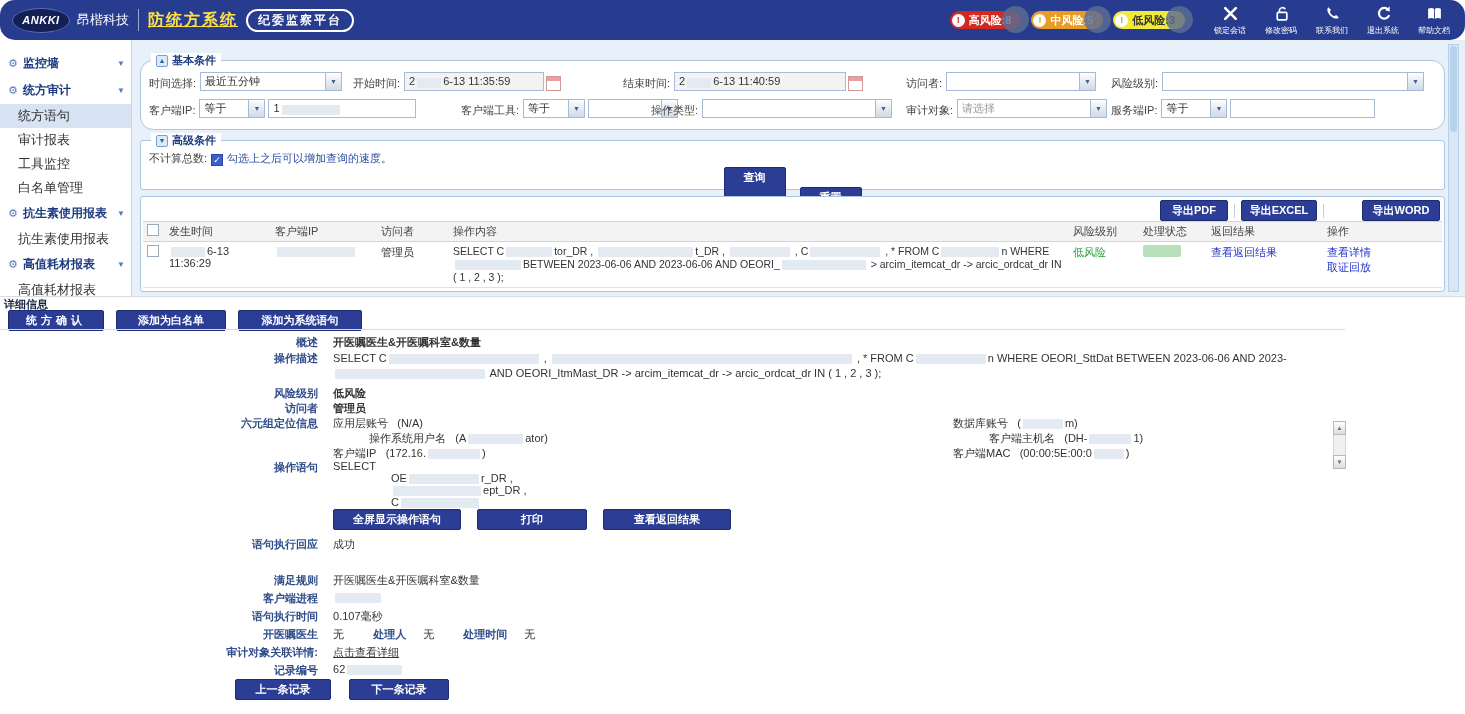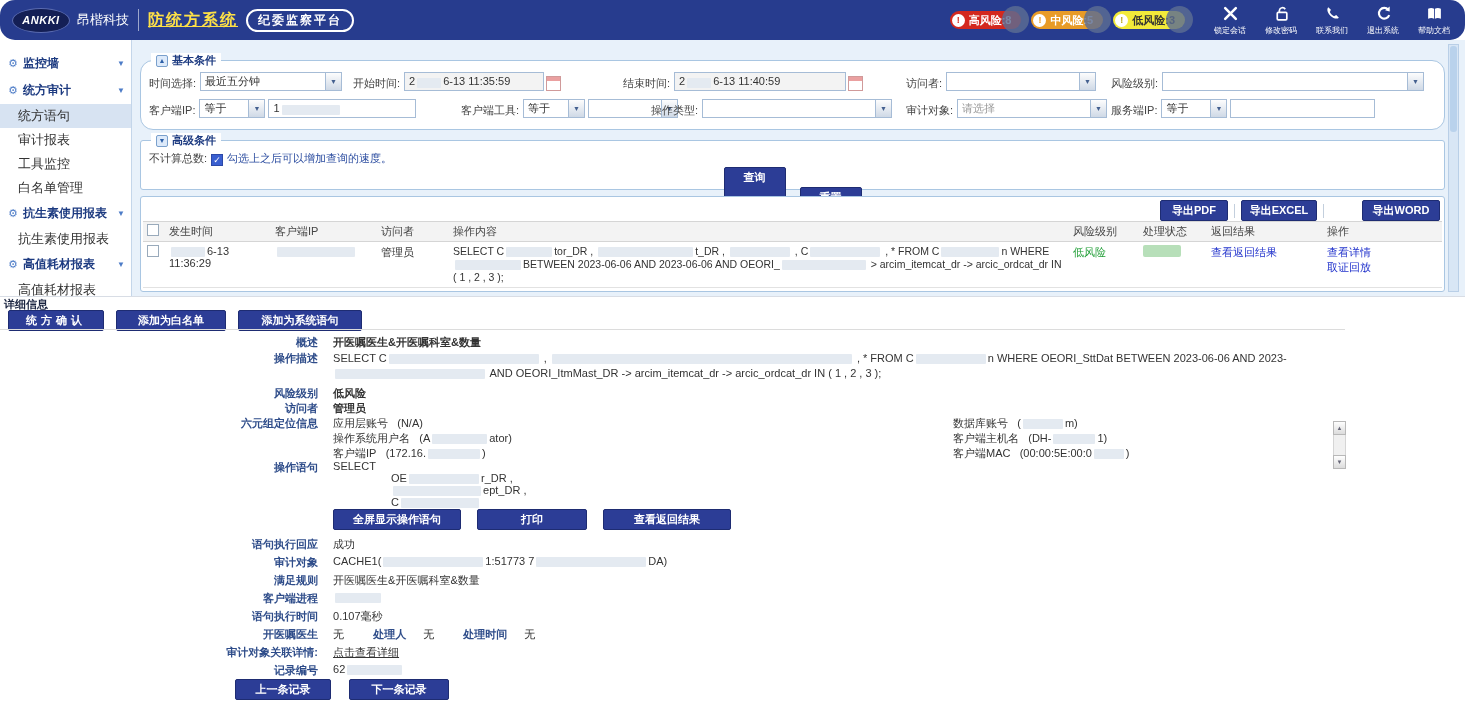--- a/index.html
+++ b/index.html
@@ -369,21 +369,21 @@
     <span class="dlabel">六元组定位信息</span>
     <span class="dval" style="position:relative; width:1000px;">
       <span>应用层账号</span>&nbsp;&nbsp;
       <span><span>(N/A)</span></span>
       <span class="tuple-col2">
         <span>数据库账号</span>&nbsp;&nbsp;
         <span><span>(</span><span class="redact" style="width: 40px;"></span><span>m)</span></span>
       </span>
     </span>
   </div>
-  <div class="drow" style="top:134px;">
+  <div class="drow" style="top:134px;padding-left:36px;">
     <span class="dlabel"></span>
     <span class="dval" style="position:relative; width:1000px;">
       <span>操作系统用户名</span>&nbsp;&nbsp;
       <span><span>(A</span><span class="redact" style="width: 55px;"></span><span>ator)</span></span>
       <span class="tuple-col2">
         <span>客户端主机名</span>&nbsp;&nbsp;
         <span><span>(DH-</span><span class="redact" style="width: 42px;"></span><span>1)</span></span>
       </span>
     </span>
   </div>
@@ -419,24 +419,20 @@
     <div class="btn" style="width:128px;">全屏显示操作语句</div>
     <div class="btn" style="width:110px;">打印</div>
     <div class="btn" style="width:128px;">查看返回结果</div>
   </div>
 
   <div class="drow" style="top:240px;">
     <span class="dlabel">语句执行回应</span>
     <span class="dval">成功</span>
   </div>
 
-  <div class="drow" style="top:258px;">
-    <span class="dlabel">审计对象</span>
-    <span class="dval"><span>CACHE1(</span><span class="redact" style="width: 100px;"></span><span>1:51773 7</span><span class="redact" style="width: 110px;"></span><span>DA)</span></span>
-  </div>
 
   <div class="drow" style="top:276px;">
     <span class="dlabel">满足规则</span>
     <span class="dval">开医嘱医生&amp;开医嘱科室&amp;数量</span>
   </div>
 
   <div class="drow" style="top:294px;">
     <span class="dlabel">客户端进程</span>
     <span class="dval"><span class="redact" style="width: 46px;"></span></span>
   </div>

